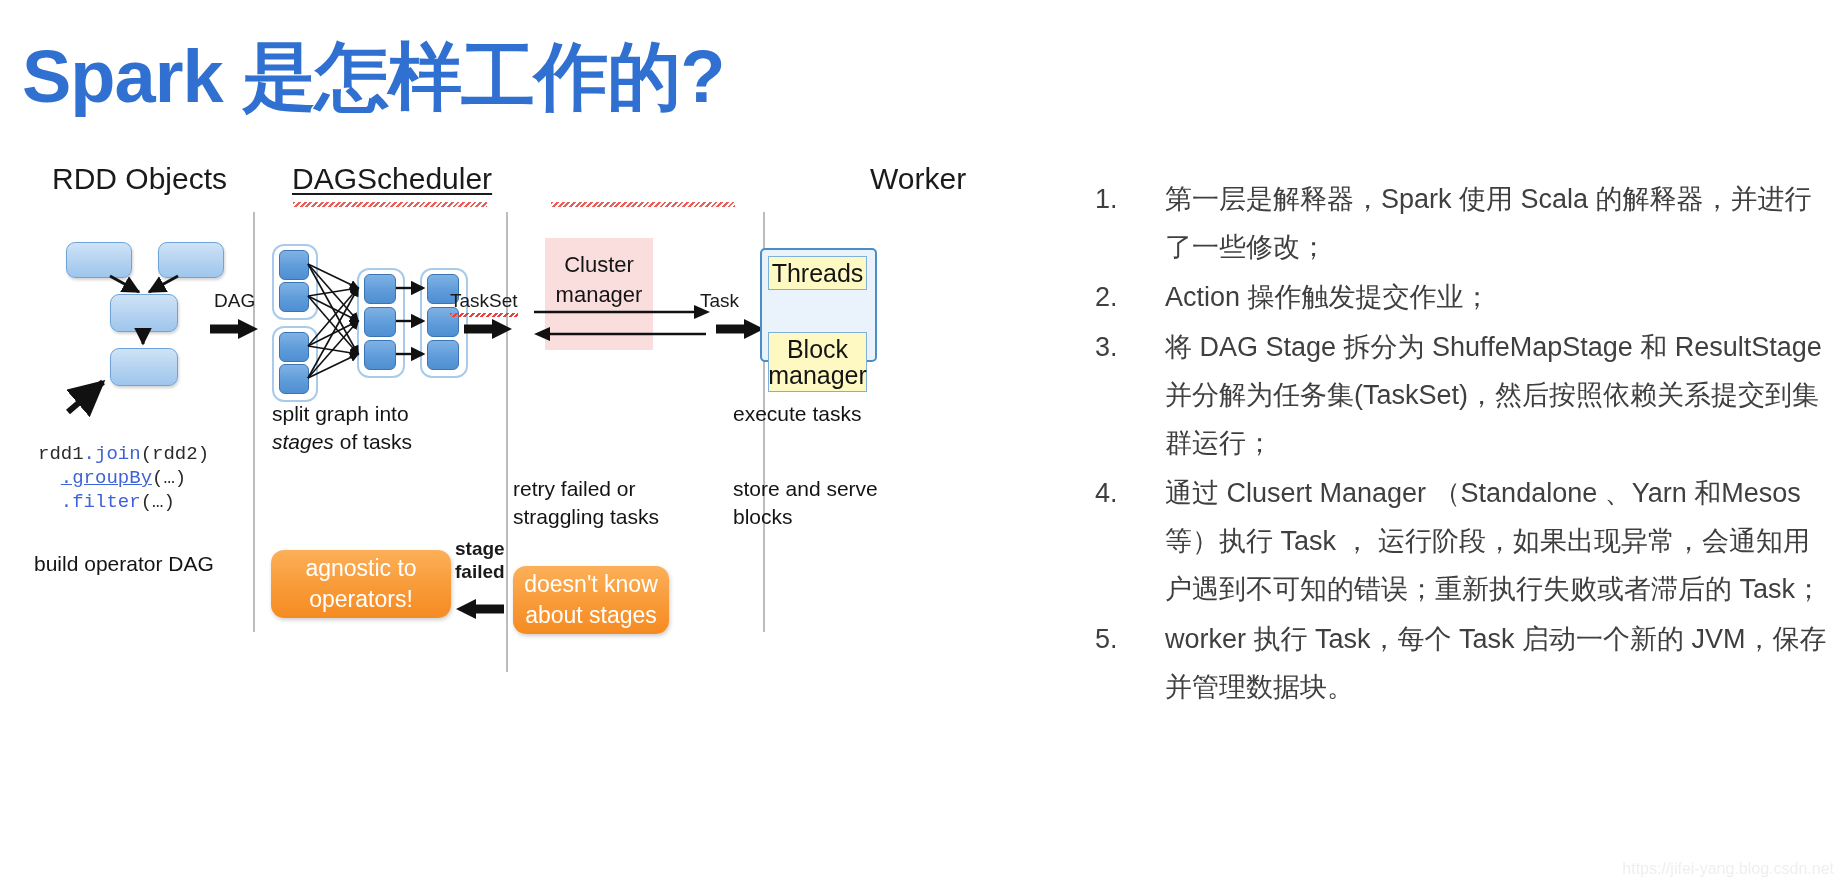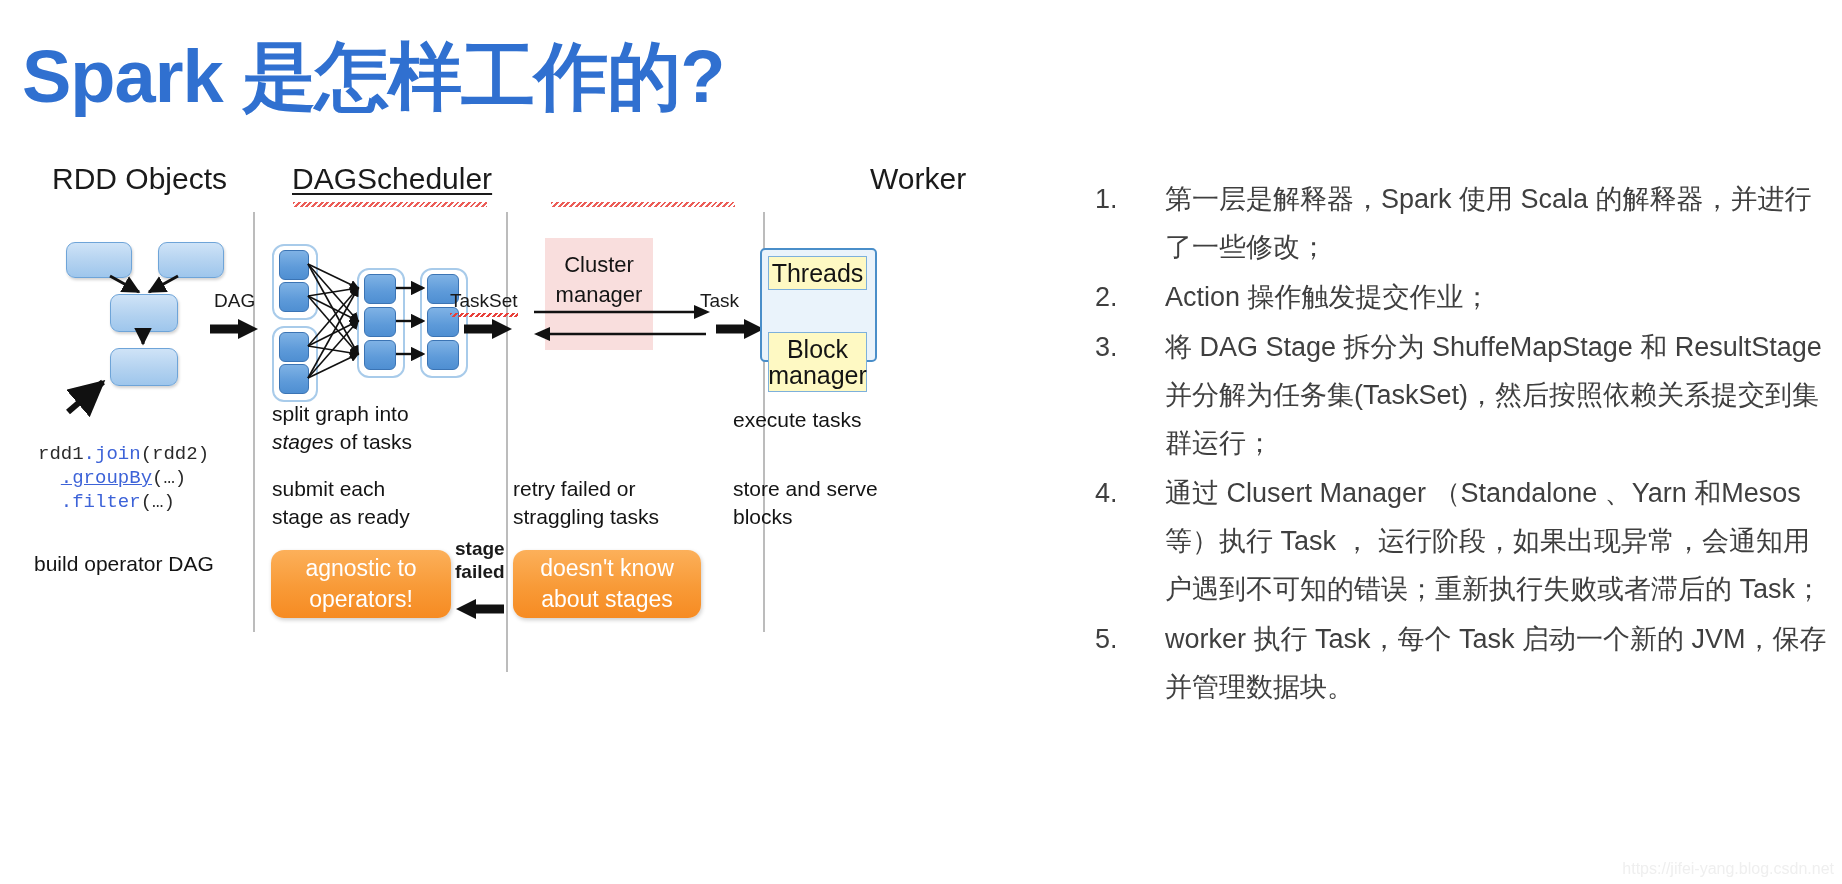--- a/index.html
+++ b/index.html
@@ -200,22 +200,20 @@
       </g>
       <g stroke="#111" stroke-width="2.4" fill="none" marker-end="url(#ah2)">
         <path d="M136,48 L163,48"></path>
           <path d="M136,81 L163,81"></path>
           <path d="M136,114 L163,114"></path>
       </g>
     </svg>
 
     <div class="desc" style="left:272px;top:250px;"><span>split graph into
 </span><i>stages</i><span> of tasks</span></div>
-    <div class="desc" style="left:272px;top:325px;">submit each
-stage as ready</div>
 
     <div class="lbl" style="left:450px;top:140px;">TaskSet<span class="sq"></span></div>
     <svg style="position:absolute;left:462px;top:166px;width:56px;height:28px;">
       <path d="M2,13 L34,13" stroke="#111" stroke-width="9" fill="none"></path>
       <path d="M30,3 L50,13 L30,23 z" fill="#111"></path>
     </svg>
 
     <div class="clustermgr" style="left:545px;top:88px;width:108px;height:112px;">
       <span>Cluster
 manager</span>
@@ -234,27 +232,27 @@
     <svg style="position:absolute;left:714px;top:166px;width:56px;height:28px;">
       <path d="M2,13 L34,13" stroke="#111" stroke-width="9" fill="none"></path>
       <path d="M30,3 L50,13 L30,23 z" fill="#111"></path>
     </svg>
 
     <div class="workerbox" style="left:760px;top:98px;width:113px;height:110px;"></div>
     <div class="workerinner" style="left:768px;top:106px;width:97px;height:32px;">Threads</div>
     <div class="workerinner" style="left:768px;top:142px;width:97px;height:58px;white-space:pre-line;margin-top:40px;">Block
 manager</div>
 
-    <div class="desc" style="left:733px;top:256px;">execute tasks</div>
+    <div class="desc" style="left:733px;top:250px;">execute tasks</div>
     <div class="desc" style="left:733px;top:325px;">store and serve
 blocks</div>
 
     <div class="orange" style="left:271px;top:400px;width:180px;height:68px;">agnostic to
 operators!</div>
-    <div class="orange" style="left:513px;top:400px;width:188px;height:68px;">doesn't know
+    <div class="orange" style="left:513px;top:416px;width:156px;height:68px;">doesn't know
 about stages</div>
     <div class="lbl" style="left:455px;top:387px;line-height:23px;white-space:pre-line;text-align:right;font-weight:bold;">stage
 failed</div>
     <svg style="position:absolute;left:452px;top:446px;width:56px;height:26px;">
       <path d="M52,13 L20,13" stroke="#111" stroke-width="9" fill="none"></path>
       <path d="M24,3 L4,13 L24,23 z" fill="#111"></path>
     </svg>
 
   </div>
 

